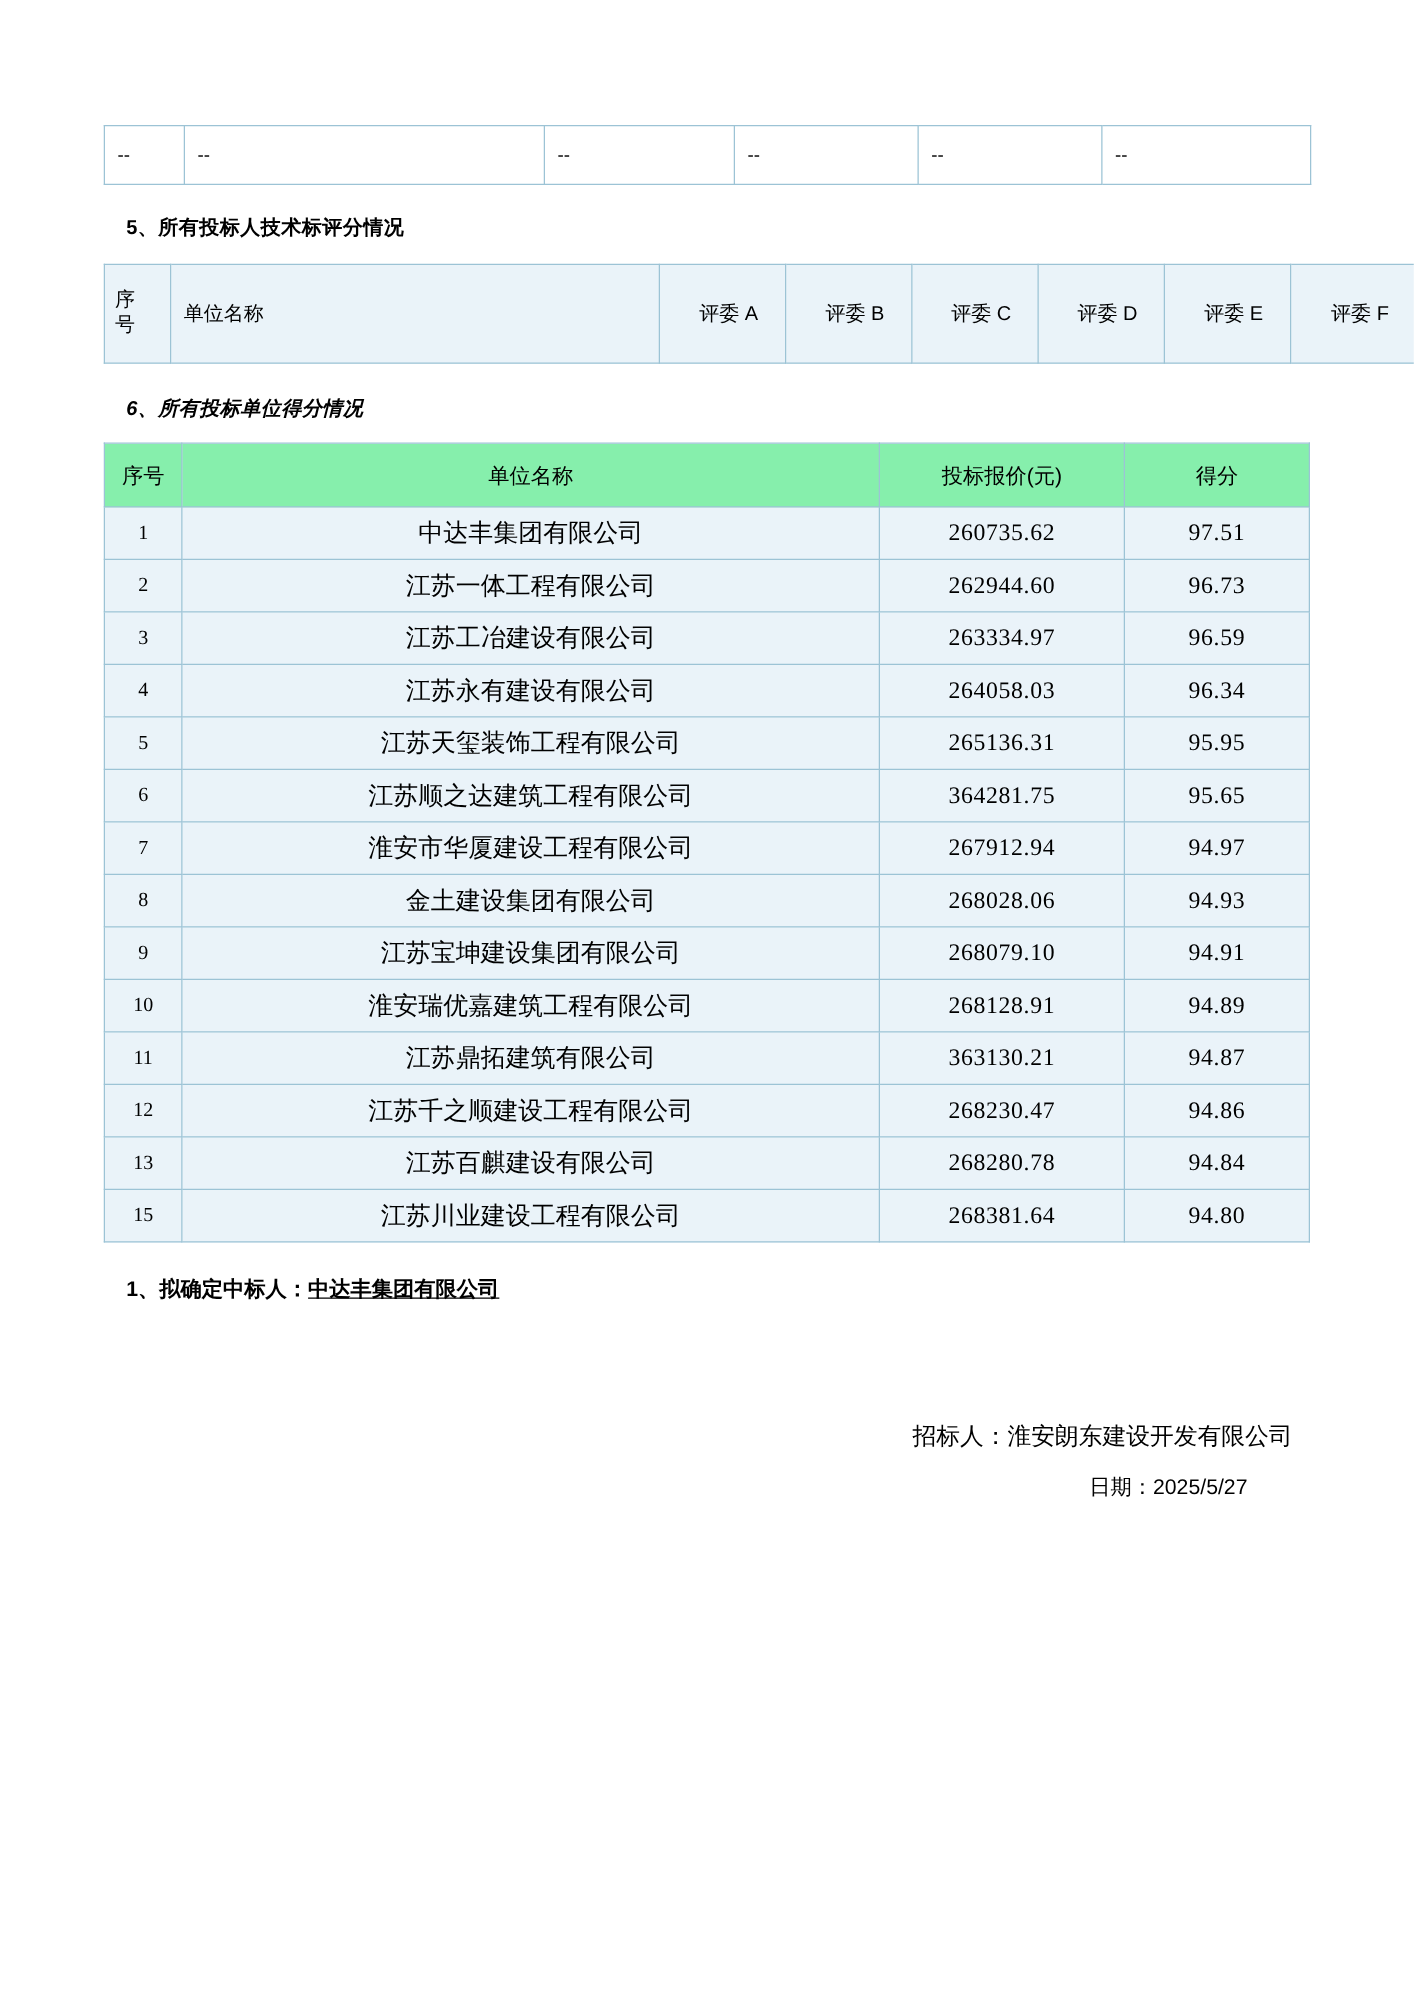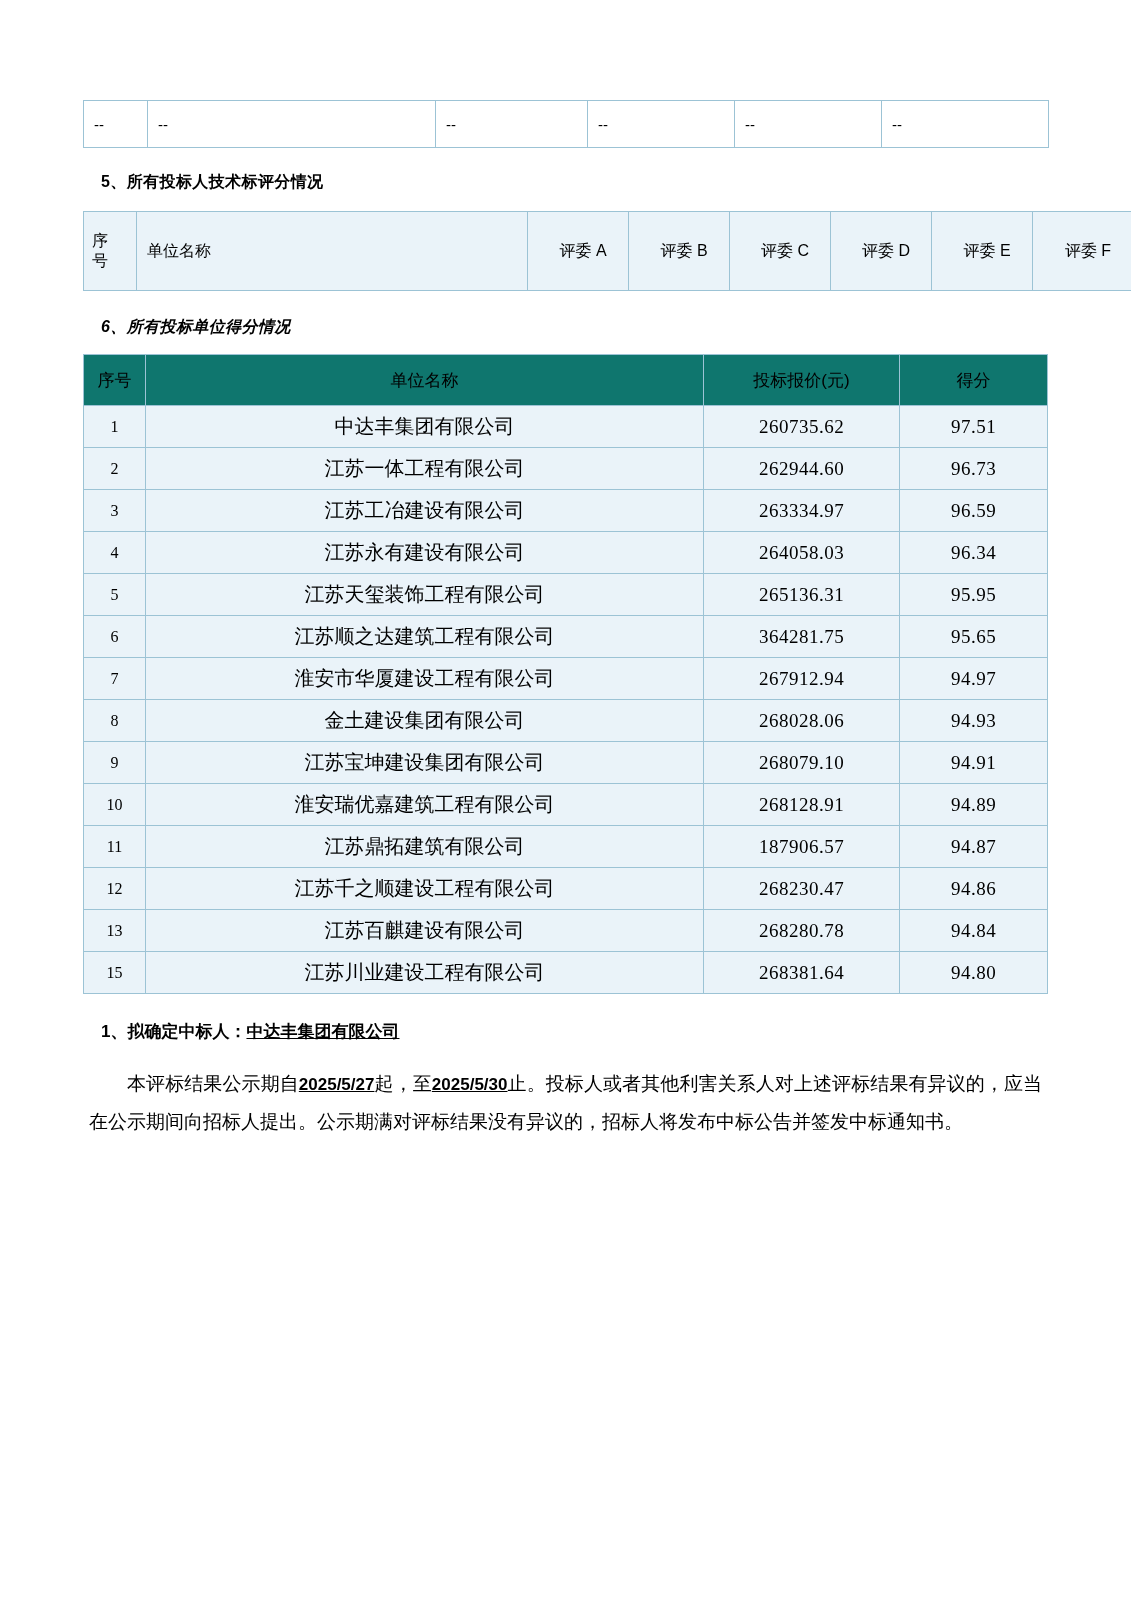--- a/index.html
+++ b/index.html
@@ -81,21 +81,21 @@
   .tech-table th.unit {
     width: 380px;
   }
   .tech-table th.judge {
     width: 90px;
     text-align: center;
   }
 
   
   .score-table th {
-    background: #0f766e;
+    background: #86efac;
     font-family: "Liberation Sans", sans-serif;
     font-size: 17px;
     height: 50px;
     text-align: center;
     vertical-align: middle;
   }
   .score-table td {
     background: #eaf3f9;
     height: 41px;
     text-align: center;
@@ -278,21 +278,21 @@
           </tr>
           <tr>
             <td class="idx">10</td>
             <td class="unit">淮安瑞优嘉建筑工程有限公司</td>
             <td class="price">268128.91</td>
             <td class="score">94.89</td>
           </tr>
           <tr>
             <td class="idx">11</td>
             <td class="unit">江苏鼎拓建筑有限公司</td>
-            <td class="price">187906.57</td>
+            <td class="price">363130.21</td>
             <td class="score">94.87</td>
           </tr>
           <tr>
             <td class="idx">12</td>
             <td class="unit">江苏千之顺建设工程有限公司</td>
             <td class="price">268230.47</td>
             <td class="score">94.86</td>
           </tr>
           <tr>
             <td class="idx">13</td>
@@ -306,19 +306,24 @@
             <td class="price">268381.64</td>
             <td class="score">94.80</td>
           </tr>
         </tbody>
     </table>
 
     <div class="winner-line">
       <span>1、拟确定中标人：</span><span class="winner-name">中达丰集团有限公司</span>
     </div>
 
-    <div class="para">
-      <span>本评标结果公示期自</span><span class="u">2025/5/27</span><span>起，至</span><span class="u">2025/5/30</span><span>止。投标人或者其他利害关系人对上述评标结果有异议的，应当在公示期间向招标人提出。公示期满对评标结果没有异议的，招标人将发布中标公告并签发中标通知书。</span>
+
+    <div class="signature-block">
+      <div class="sig-line">
+        <span>招标人：</span><span>淮安朗东建设开发有限公司</span>
+      </div>
+      <div class="sig-line date">
+        <span>日期：</span><span>2025/5/27</span>
+      </div>
     </div>
-
 
   </div>
 </div>
 
 </body></html>

